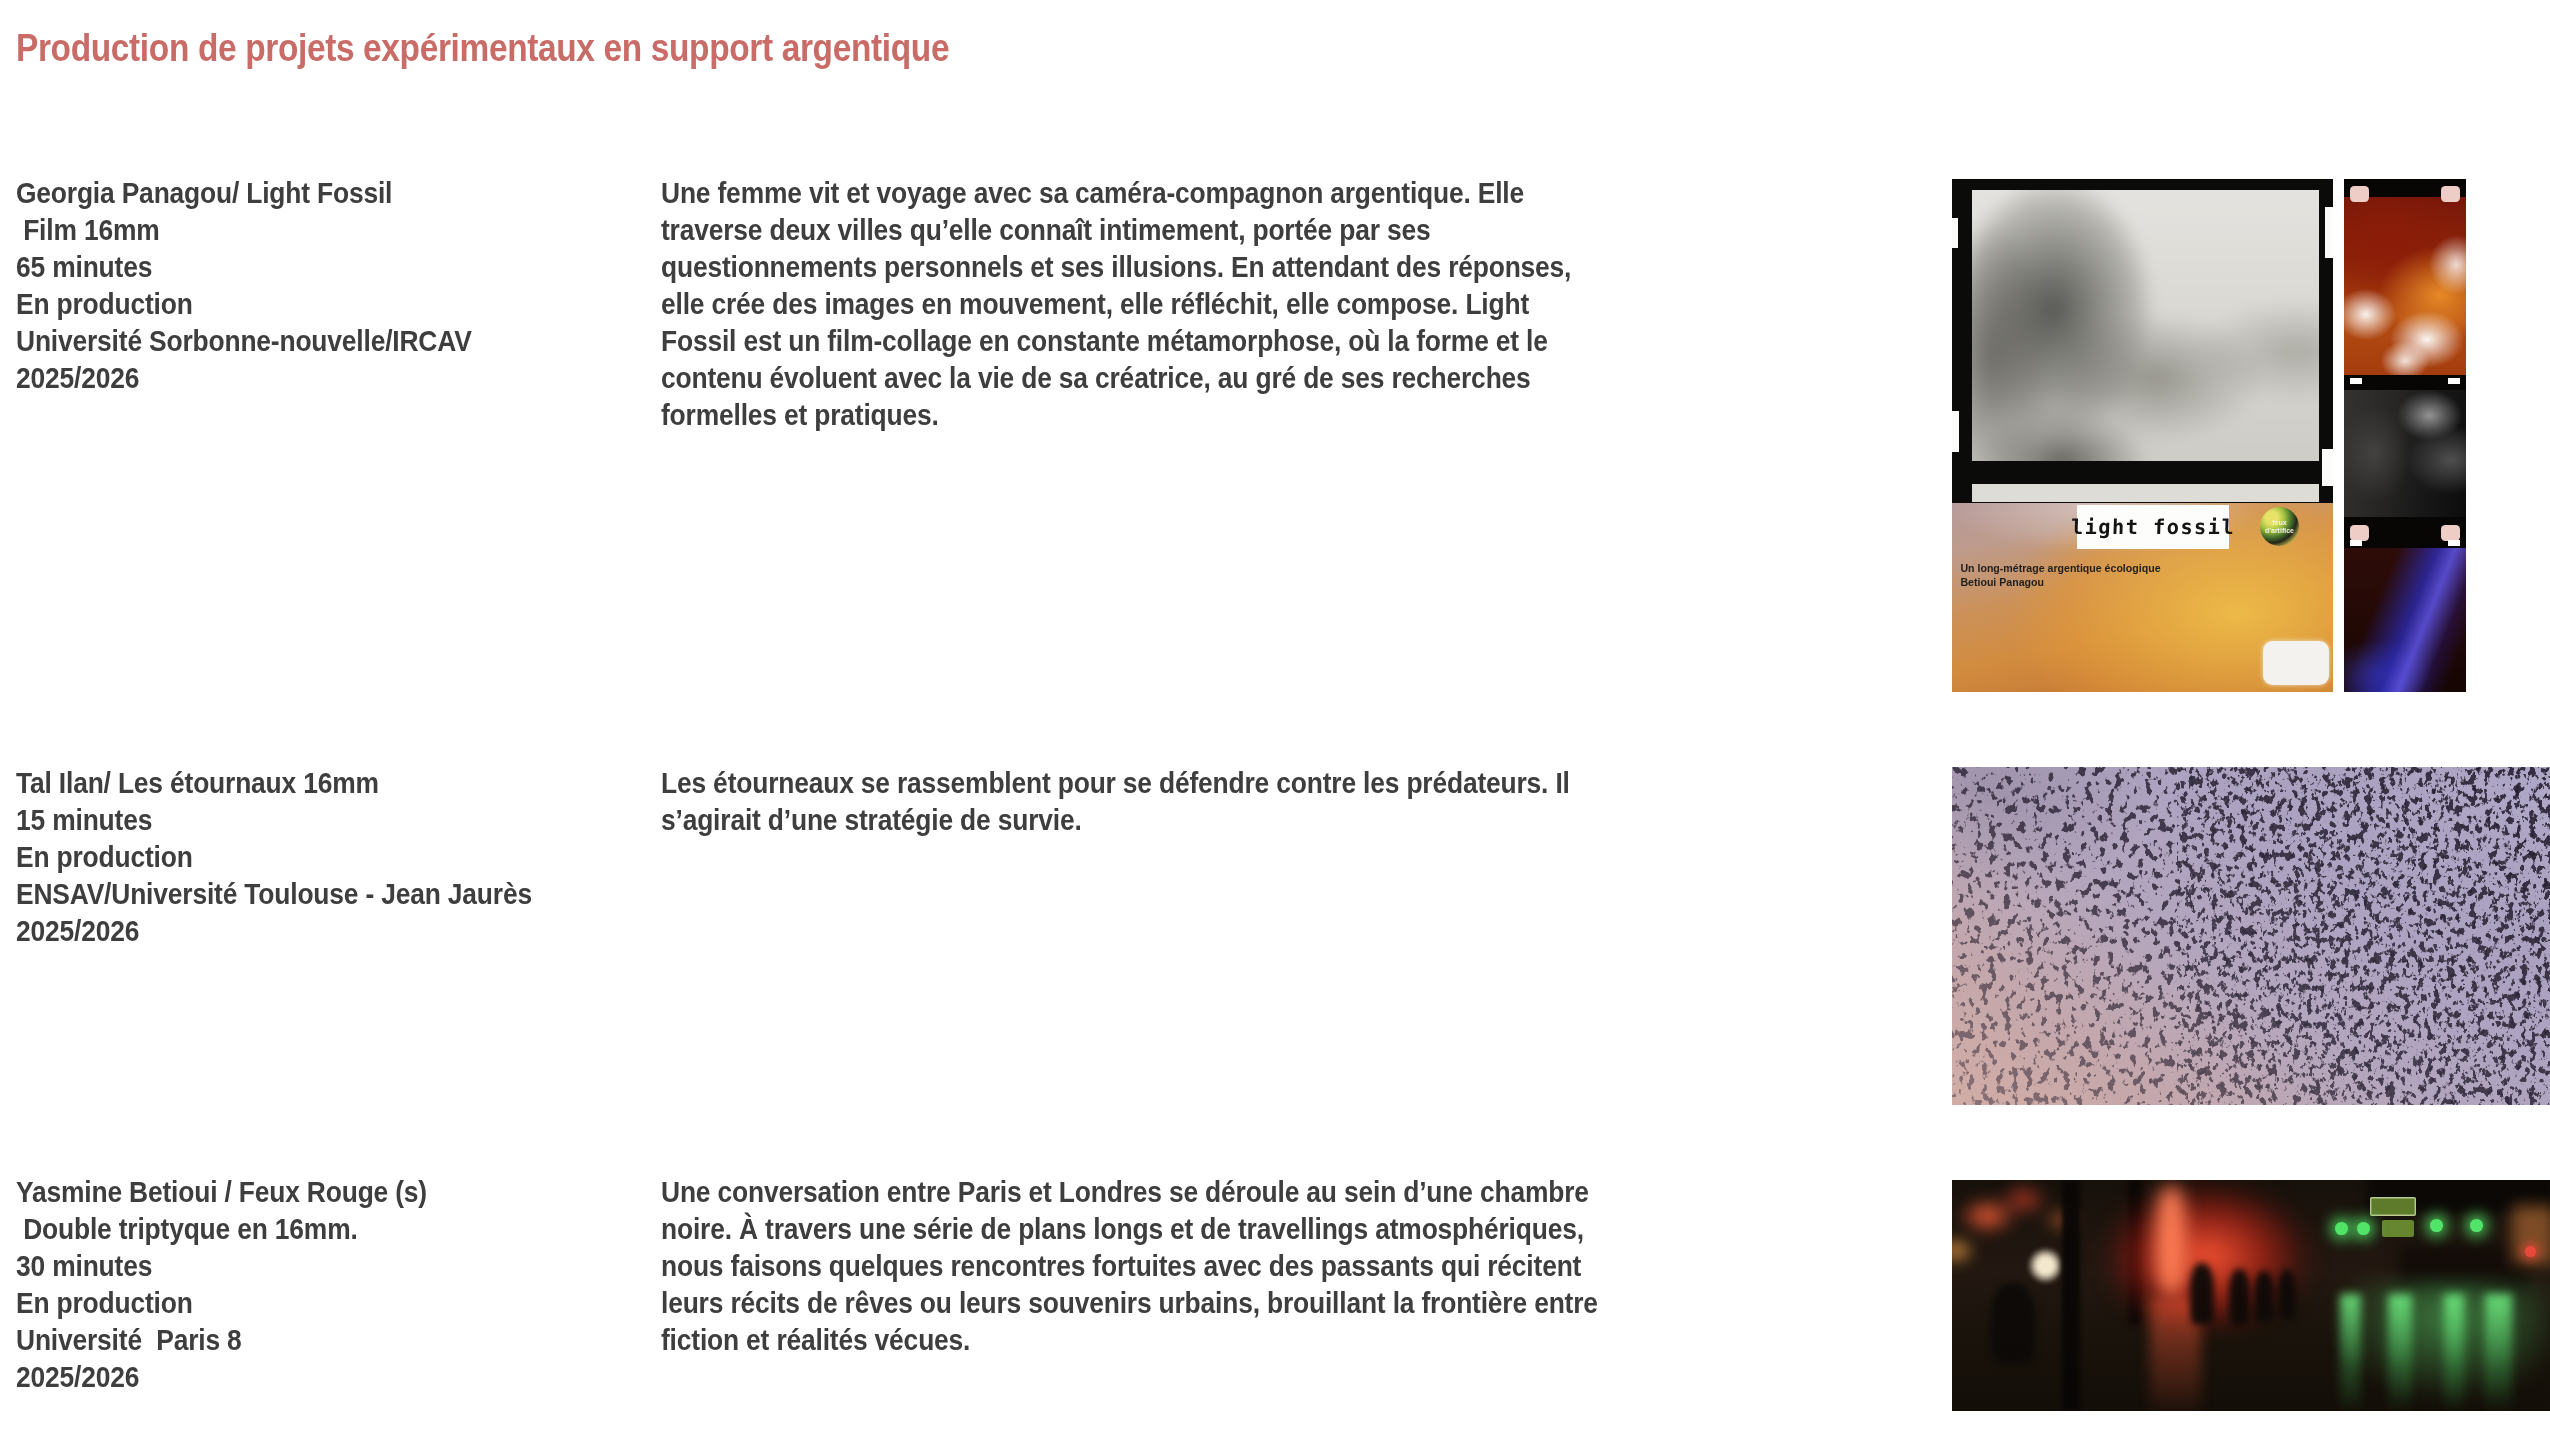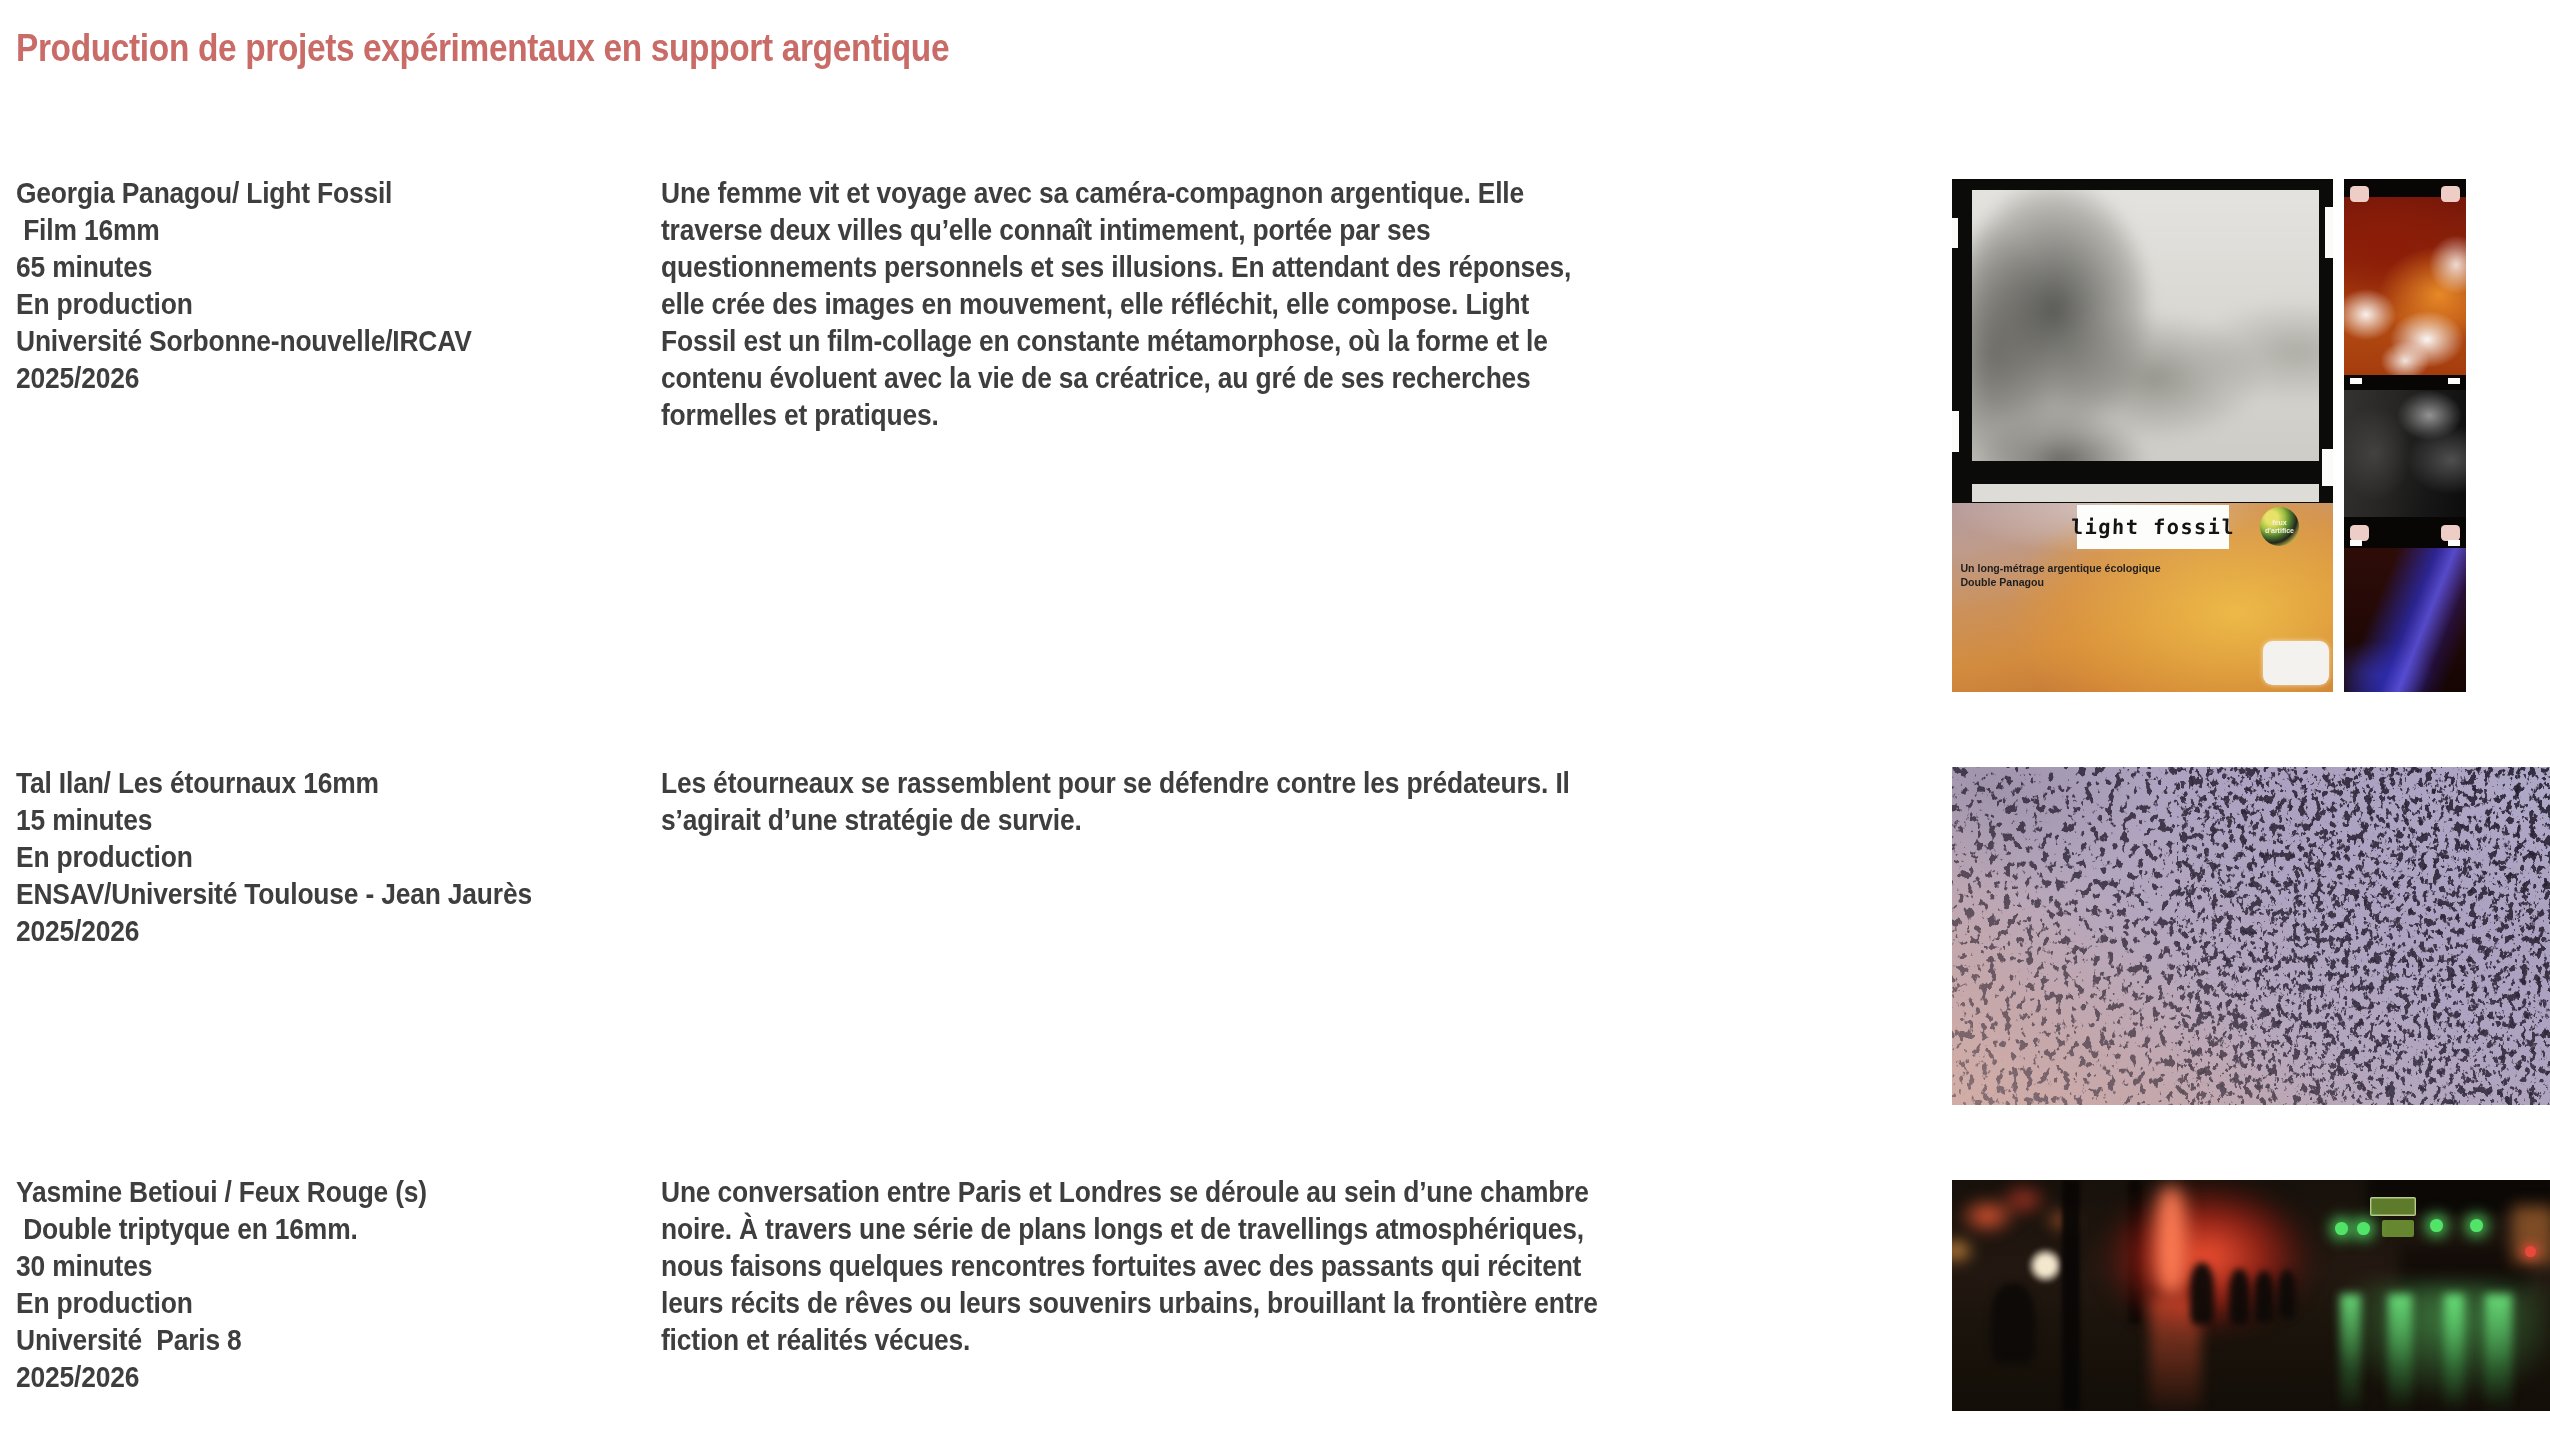--- a/index.html
+++ b/index.html
@@ -211,21 +211,21 @@
       <div class="notch nl1"></div>
       <div class="notch nl2"></div>
       <div class="warm">
         <div class="lf-box">
           <span class="lf-title">light fossil</span>
         </div>
         <div class="lf-badge">
           <span>feux d'artifice</span>
         </div>
         <div class="lf-sub">Un long-métrage argentique écologique</div>
-        <div class="lf-author">Double Panagou</div>
+        <div class="lf-author">Betioui Panagou</div>
         <div class="lf-card"></div>
       </div>
     </div>
 
     <div class="strip" title="16mm film strip with orange, grey and blue frames">
       <div class="frame-fire"></div>
       <div class="frame-gray"></div>
       <div class="frame-blue"></div>
       <div class="sp tl"></div>
       <div class="sp tr"></div>

